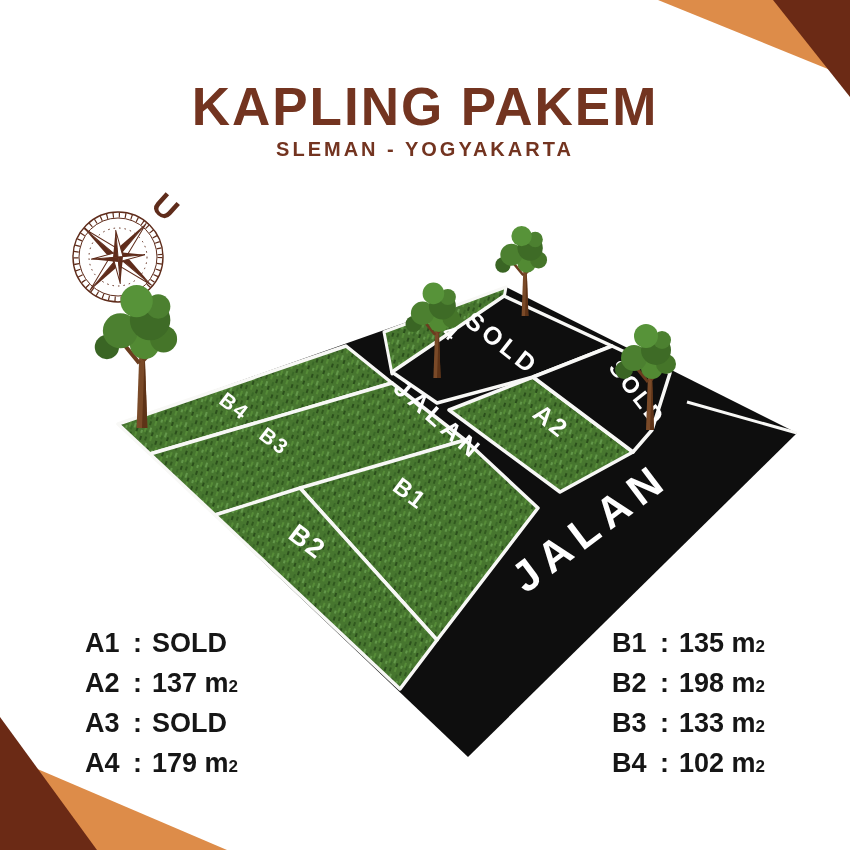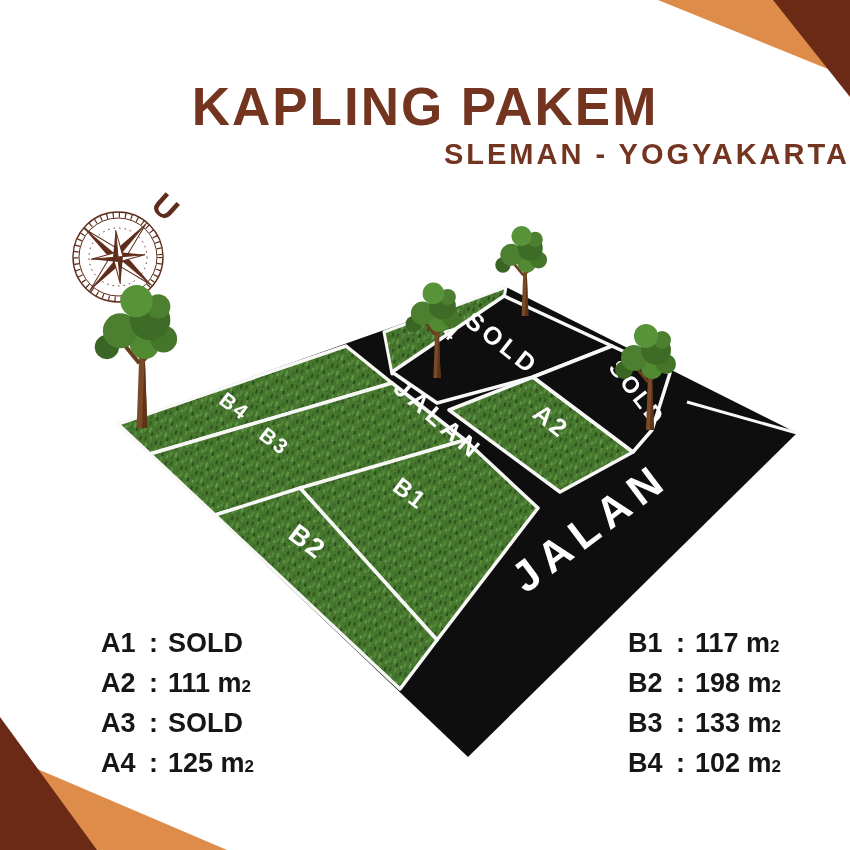--- a/index.html
+++ b/index.html
@@ -2,29 +2,29 @@
 <html><head>
 <meta charset="utf-8">
 <style>
   html,body{margin:0;padding:0;background:#fff;}
   #poster{position:relative;width:850px;height:850px;background:#ffffff;overflow:hidden;
           font-family:"Liberation Sans",sans-serif;}
   .abs{position:absolute;}
   
   #title{top:76px;left:0;width:850px;text-align:center;color:#733420;
          font-size:53px;font-weight:bold;letter-spacing:2px;}
-  #subtitle{top:138px;left:0;width:850px;text-align:right;color:#733420;
-            font-size:29px;font-weight:bold;letter-spacing:3px;}
+  #subtitle{top:138px;left:0;width:850px;text-align:center;color:#733420;
+            font-size:20px;font-weight:bold;letter-spacing:3px;}
   
   .legend{top:628px;width:260px;}
   #legend-left{left:85px;}
   #legend-right{left:612px;}
   .legend-row{display:flex;align-items:baseline;height:40px;
               font-size:27px;font-weight:bold;color:#161616;}
-  .lcode{min-width:46px;margin-left:16px;}
+  .lcode{min-width:46px;}
   .lcolon{margin:0 10px 0 2px;}
   .lval{white-space:nowrap;}
   .lsup{font-size:17px;vertical-align:super;font-weight:bold;}
   svg text{font-family:"Liberation Sans",sans-serif;}
   .plot-label{fill:#ffffff;font-weight:bold;}
   .road-label{fill:#ffffff;font-weight:bold;}
 </style>
 </head>
 <body>
 
@@ -147,42 +147,42 @@
   <div class="abs legend" id="legend-left">
     <div class="legend-row">
       <span class="lcode">A1</span>
       <span class="lcolon">:</span>
       <span class="lval">SOLD</span>
         <span class="lsup"></span>
     </div>
     <div class="legend-row">
       <span class="lcode">A2</span>
       <span class="lcolon">:</span>
-      <span class="lval">111 m</span>
+      <span class="lval">137 m</span>
         <span class="lsup">2</span>
     </div>
     <div class="legend-row">
       <span class="lcode">A3</span>
       <span class="lcolon">:</span>
       <span class="lval">SOLD</span>
         <span class="lsup"></span>
     </div>
     <div class="legend-row">
       <span class="lcode">A4</span>
       <span class="lcolon">:</span>
-      <span class="lval">125 m</span>
+      <span class="lval">179 m</span>
         <span class="lsup">2</span>
     </div>
   </div>
 
   <div class="abs legend" id="legend-right">
     <div class="legend-row">
       <span class="lcode">B1</span>
       <span class="lcolon">:</span>
-      <span class="lval">117 m</span>
+      <span class="lval">135 m</span>
         <span class="lsup">2</span>
     </div>
     <div class="legend-row">
       <span class="lcode">B2</span>
       <span class="lcolon">:</span>
       <span class="lval">198 m</span>
         <span class="lsup">2</span>
     </div>
     <div class="legend-row">
       <span class="lcode">B3</span>

